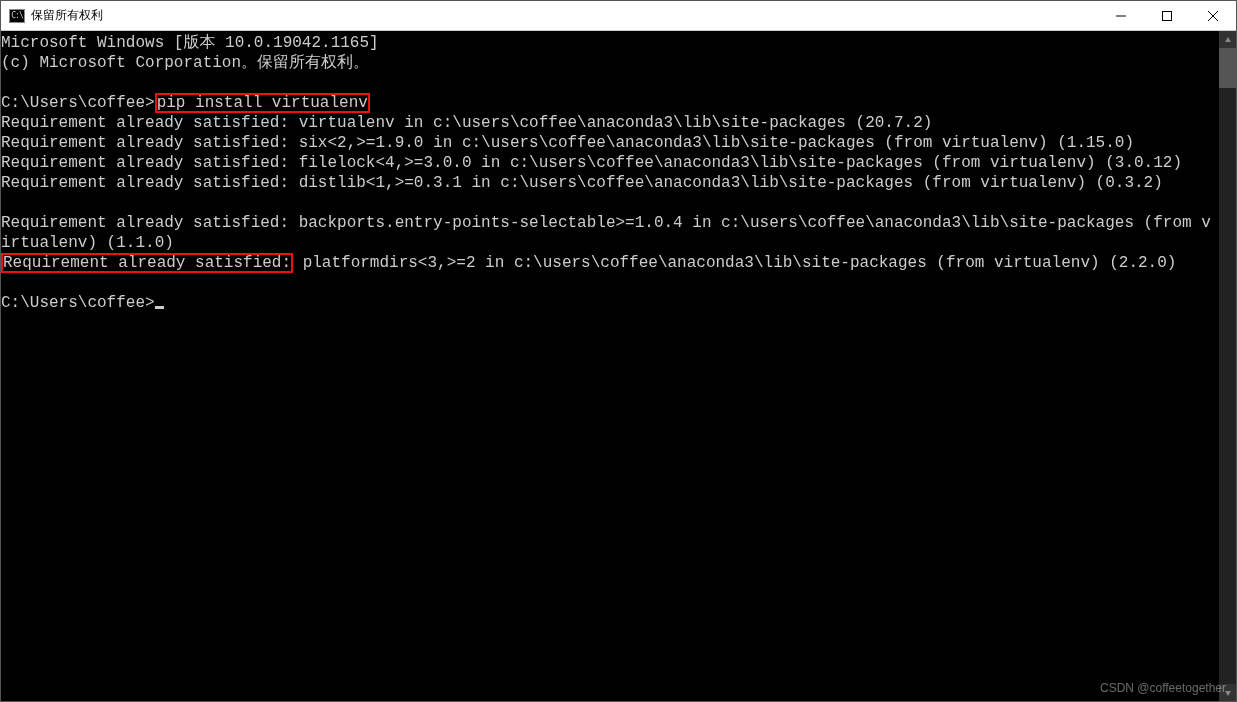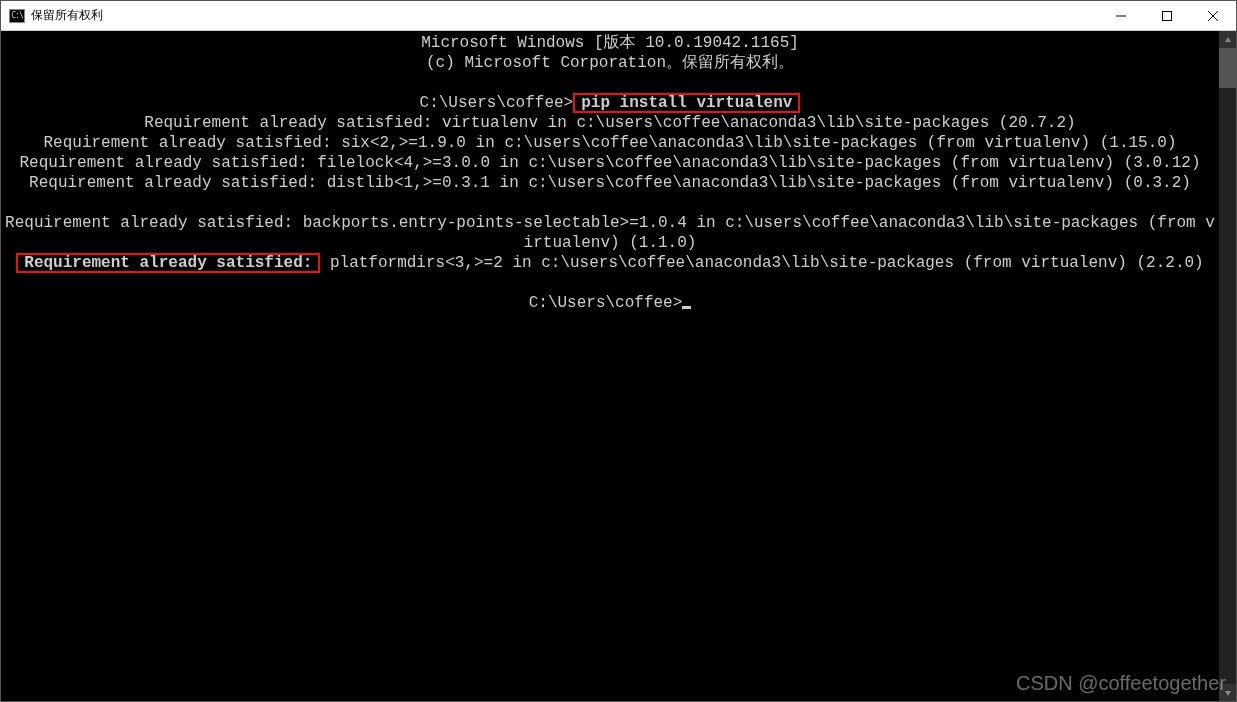--- a/index.html
+++ b/index.html
@@ -75,27 +75,26 @@
     background: #000;
     color: #ccc;
     font-family: "NSimSun","SimSun","Consolas","Courier New",monospace;
     font-size: 16px;
     line-height: 20px;
     padding: 2px 0 0 0;
     white-space: pre-wrap;
     word-break: break-all;
     overflow: hidden;
   }
-  .terminal .line { display: block; min-height: 20px; text-align: center; }
+  .terminal .line { display: block; min-height: 20px; }
   .hl-red {
     border: 2px solid #e11;
-    padding: 0 6px;
+    padding: 0 0;
     display: inline-block;
     line-height: 16px;
-    font-weight: bold;
   }
   .cursor {
     display: inline-block;
     width: 9px;
     height: 3px;
     background: #ccc;
     vertical-align: -2px;
   }
   .scrollbar {
     position: absolute;
@@ -120,21 +119,21 @@
     top: 17px;
     width: 17px;
     height: 40px;
     background: #555;
   }
   .watermark {
     position: absolute;
     right: 10px;
     bottom: 6px;
     color: rgba(230,230,230,0.45);
-    font-size: 20px;
+    font-size: 12px;
     font-family: Arial, sans-serif;
     pointer-events: none;
   }
 </style>
 </head>
 <body>
 
 <div class="window">
 
   <div class="titlebar">

